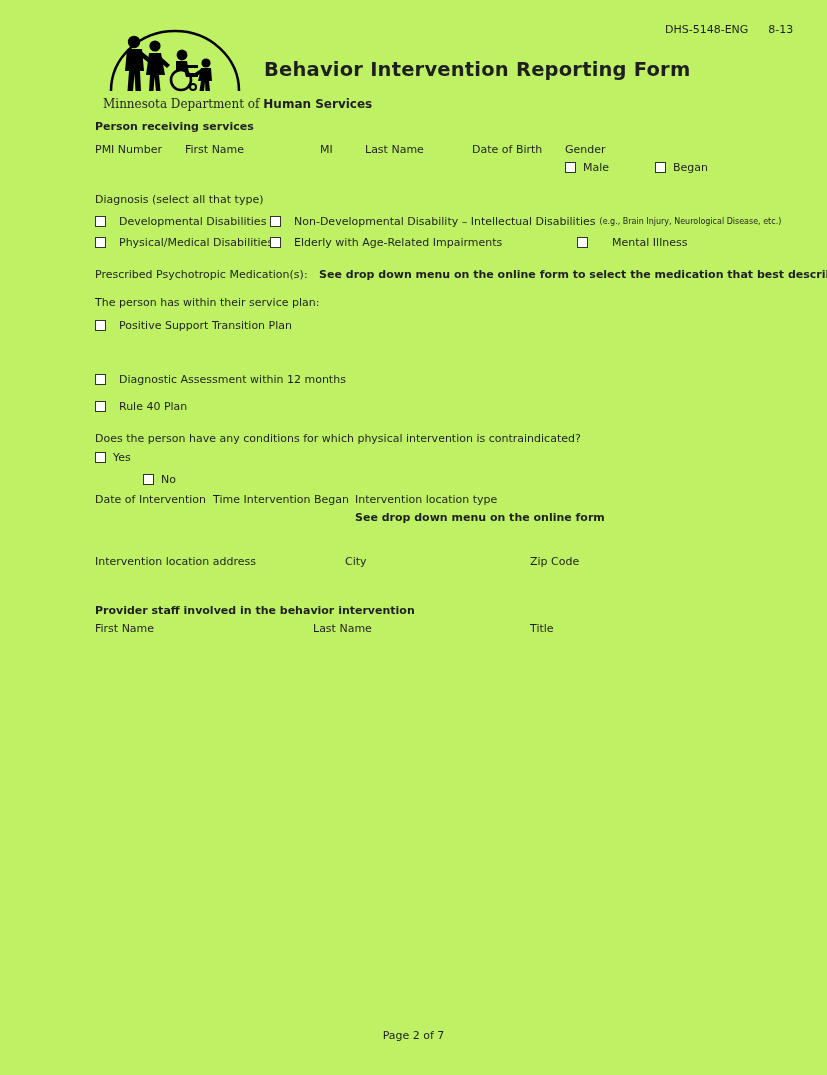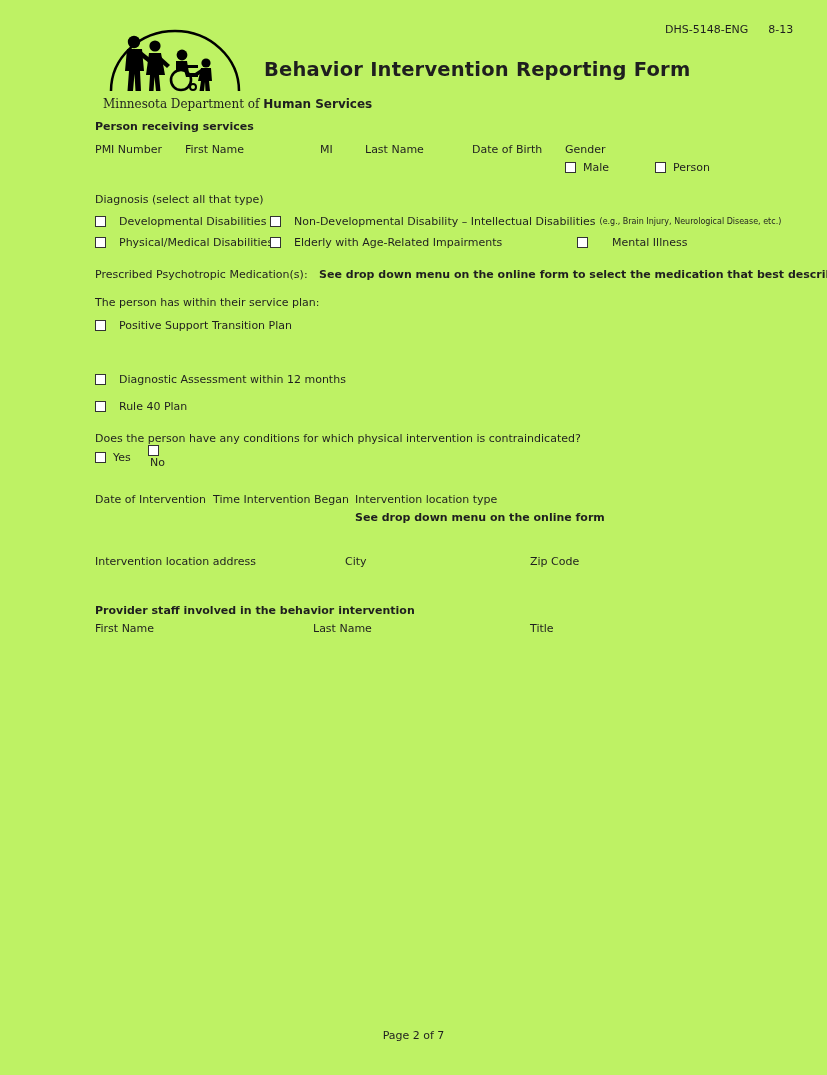--- a/index.html
+++ b/index.html
@@ -79,21 +79,21 @@
   <span class="abs" style="left:365px;top:143px;">Last Name</span>
   <span class="abs" style="left:472px;top:143px;">Date of Birth</span>
   <span class="abs" style="left:565px;top:143px;text-align:center;">Gender</span>
 
   <span class="abs row" style="left:565px;top:161px;align-items:center;">
     <span class="cb"></span>
     <span class="g7">Male</span>
   </span>
   <span class="abs row" style="left:655px;top:161px;">
     <span class="cb"></span>
-    <span class="g7">Person</span>
+    <span class="g7">Began</span>
   </span>
 
   <div class="abs" style="left:95px;top:193px;">Diagnosis (select all that type)</div>
 
   <span class="abs row" style="left:95px;top:215px;">
     <span class="cb"></span>
     <span class="g13">Developmental Disabilities</span>
   </span>
   <span class="abs row" style="left:270px;top:215px;">
     <span class="cb"></span>
@@ -132,21 +132,21 @@
   <span class="abs row" style="left:95px;top:400px;">
     <span class="cb"></span>
     <span class="g13">Rule 40 Plan</span>
   </span>
 
   <div class="abs" style="left:95px;top:432px;">Does the person have any conditions for which physical intervention is contraindicated?</div>
   <span class="abs row" style="left:95px;top:451px;">
     <span class="cb"></span>
     <span class="g7">Yes</span>
   </span>
-  <span class="abs row" style="left:143px;top:445px;flex-direction:column;">
+  <span class="abs row" style="left:143px;top:473px;">
     <span class="cb"></span>
     <span class="g7">No</span>
   </span>
 
   <span class="abs" style="left:95px;top:493px;">Date of Intervention</span>
   <span class="abs" style="left:213px;top:493px;">Time Intervention Began</span>
   <span class="abs" style="left:355px;top:493px;">Intervention location type</span>
   <span class="abs bold" style="left:355px;top:511px;">See drop down menu on the online form</span>
 
   <span class="abs" style="left:95px;top:555px;">Intervention location address</span>

